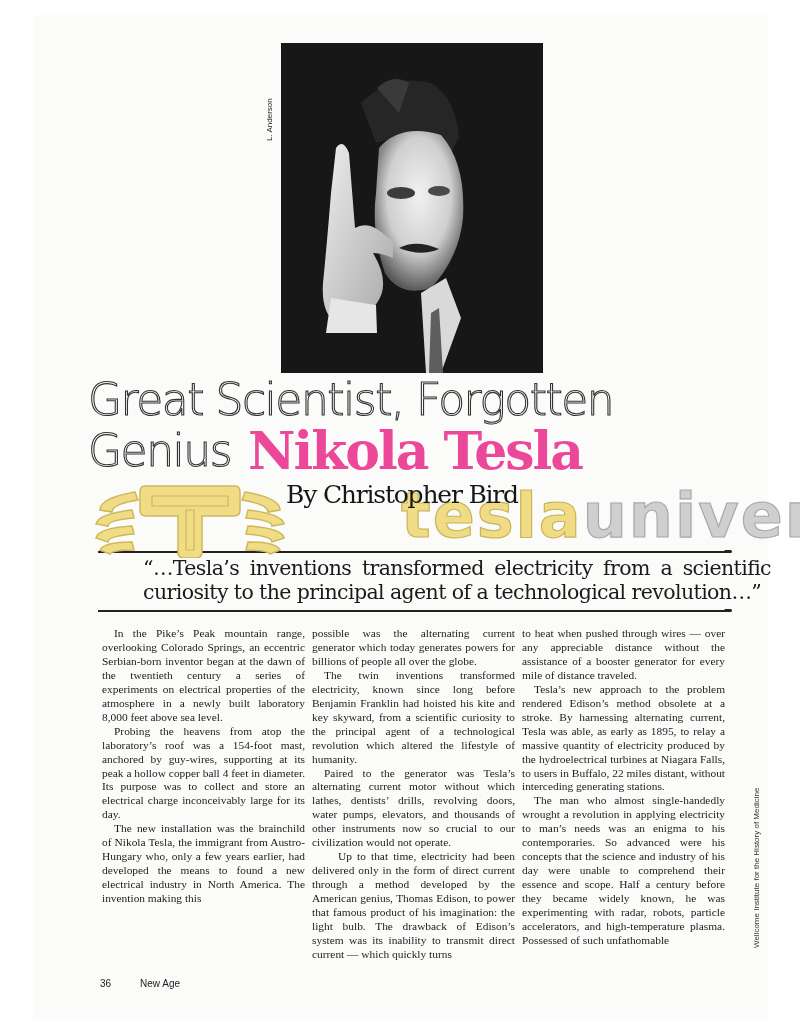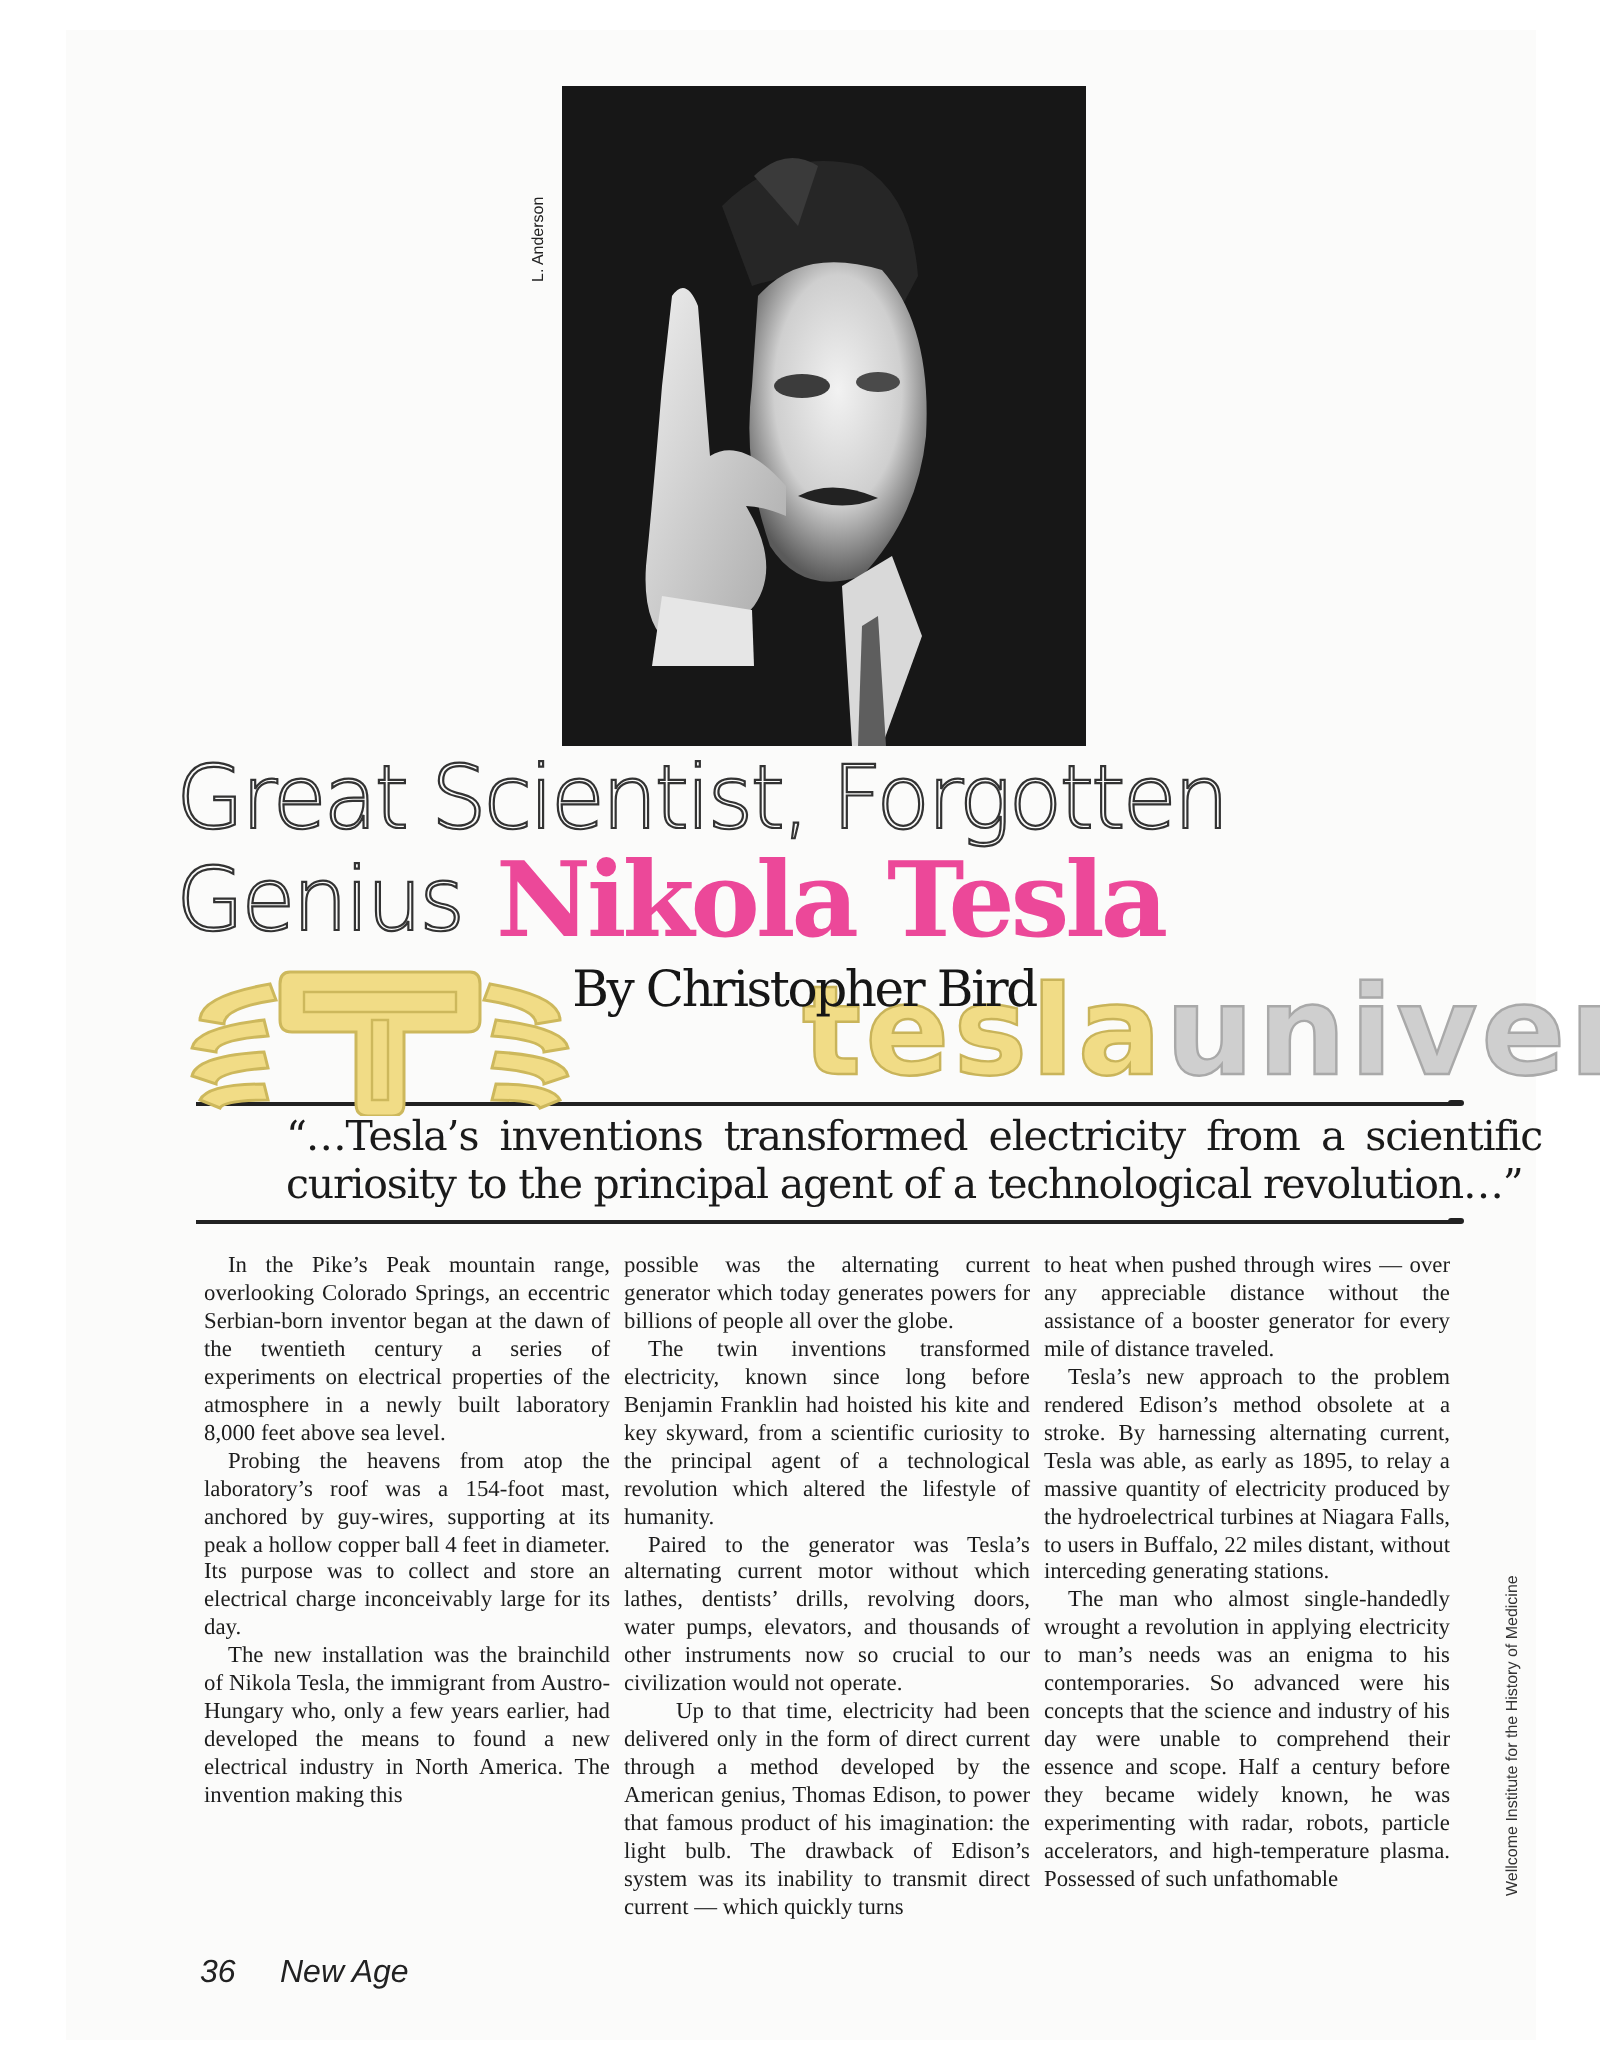--- a/index.html
+++ b/index.html
@@ -74,21 +74,21 @@
     color: #1c1c1c; text-align: justify; hyphens: manual;
   }
   .col p { margin: 0; text-indent: 12px; }
   .col p.noindent { text-indent: 0; }
   .col p.bigindent { text-indent: 26px; }
   .col1 { left: 102px; }
   .col2 { left: 312px; }
   .col3 { left: 522px; font-family: Liberation Serif, serif; }
   .folio {
     position: absolute; left: 100px; top: 978px;
-    font-family: "Liberation Sans", sans-serif; font-size: 16px; color: #222; font-style: italic;
+    font-family: "Liberation Sans", sans-serif; font-size: 10px; color: #222;
   }
   .folio .num { display: inline-block; width: 40px; }
   .side-credit {
     position: absolute; left: 749px; top: 770px; width: 14px; height: 195px;
     font-family: "Liberation Sans", sans-serif; font-size: 8px; color: #333;
     writing-mode: vertical-rl; transform: rotate(180deg); white-space: nowrap;
     display: flex; align-items: center; justify-content: center;
   }
 </style>
 </head>

